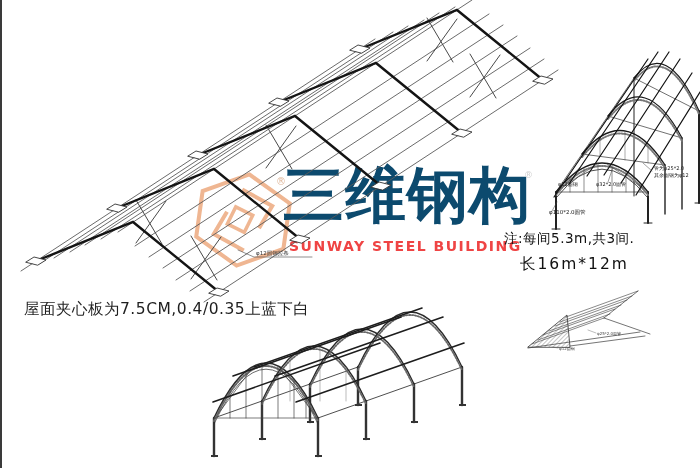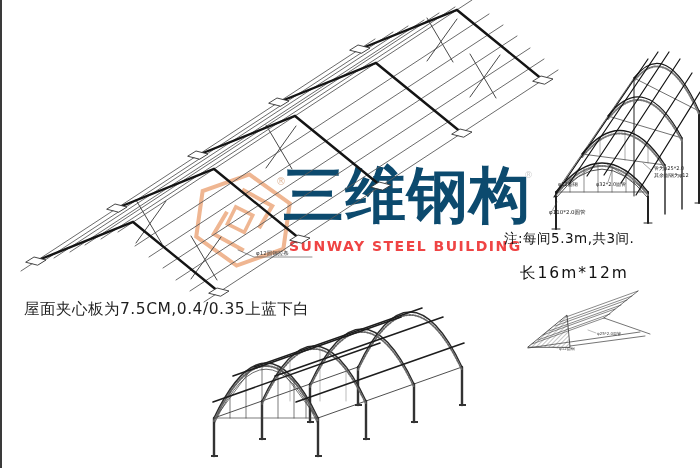--- a/index.html
+++ b/index.html
@@ -14,21 +14,21 @@
   .wm-reg2{position:absolute;left:524px;top:170px;font-size:9px;color:#cfcfcf;}
   .wm-cn{position:absolute;left:283px;top:164px;font-size:61px;font-weight:700;
          color:#0c4a6e;letter-spacing:1px;white-space:nowrap;line-height:1;}
   .wm-en{position:absolute;left:289px;top:238px;font-size:14px;font-weight:700;
          color:#ef4444;letter-spacing:1.5px;white-space:nowrap;}
   
   .panel-note{position:absolute;left:24px;top:299px;font-size:15.5px;color:#1e1e1e;
               letter-spacing:.5px;white-space:nowrap;text-align:right;}
   .bay-note{position:absolute;left:504px;top:230px;color:#111;}
   .bay-note .l1{font-size:13.5px;letter-spacing:.5px;white-space:nowrap;}
-  .bay-note .l2{font-size:15.5px;letter-spacing:2px;margin-left:16px;margin-top:15px;white-space:nowrap;}
+  .bay-note .l2{font-size:15.5px;letter-spacing:2px;margin-left:16px;margin-top:6px;white-space:nowrap;}
 </style>
 </head>
 <body>
 
 <div class="canvas">
 
   <div class="wm">
     <svg class="wm-logo" viewBox="0 0 114 100">
       <g transform="rotate(8 57 50)" fill="none" stroke="#edaa7f" stroke-width="4">
         <polygon points="57,4 101,27 101,73 57,96 13,73 13,27"></polygon>

